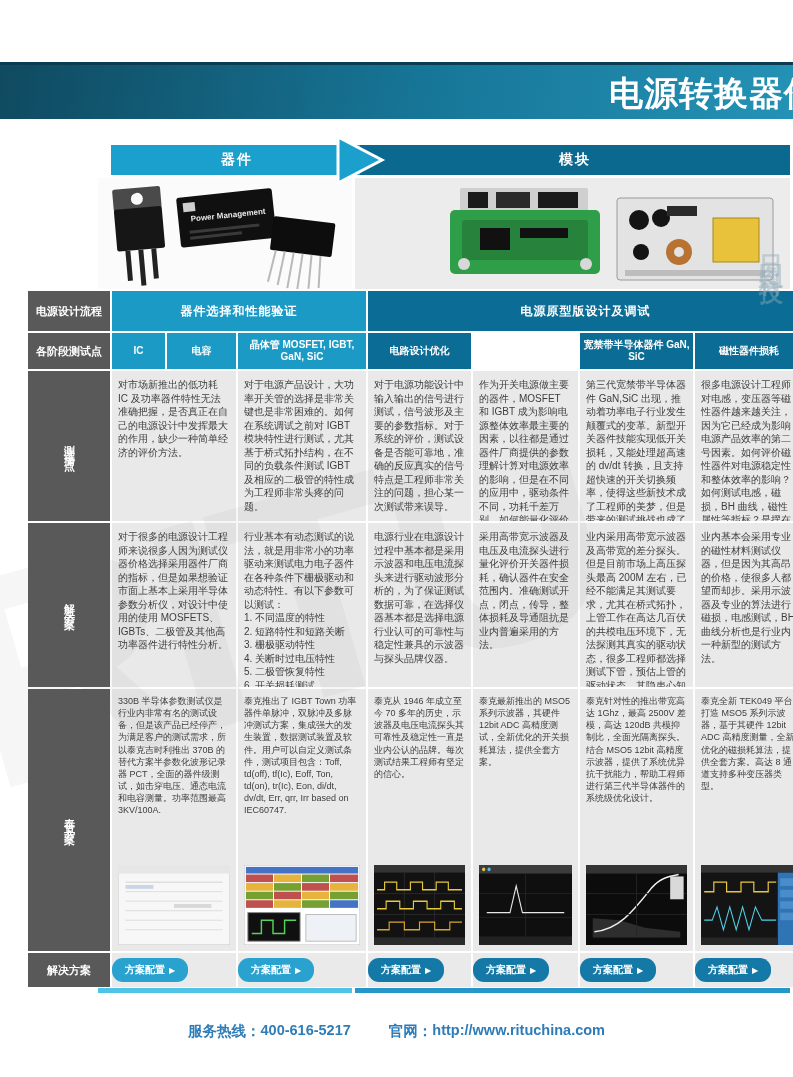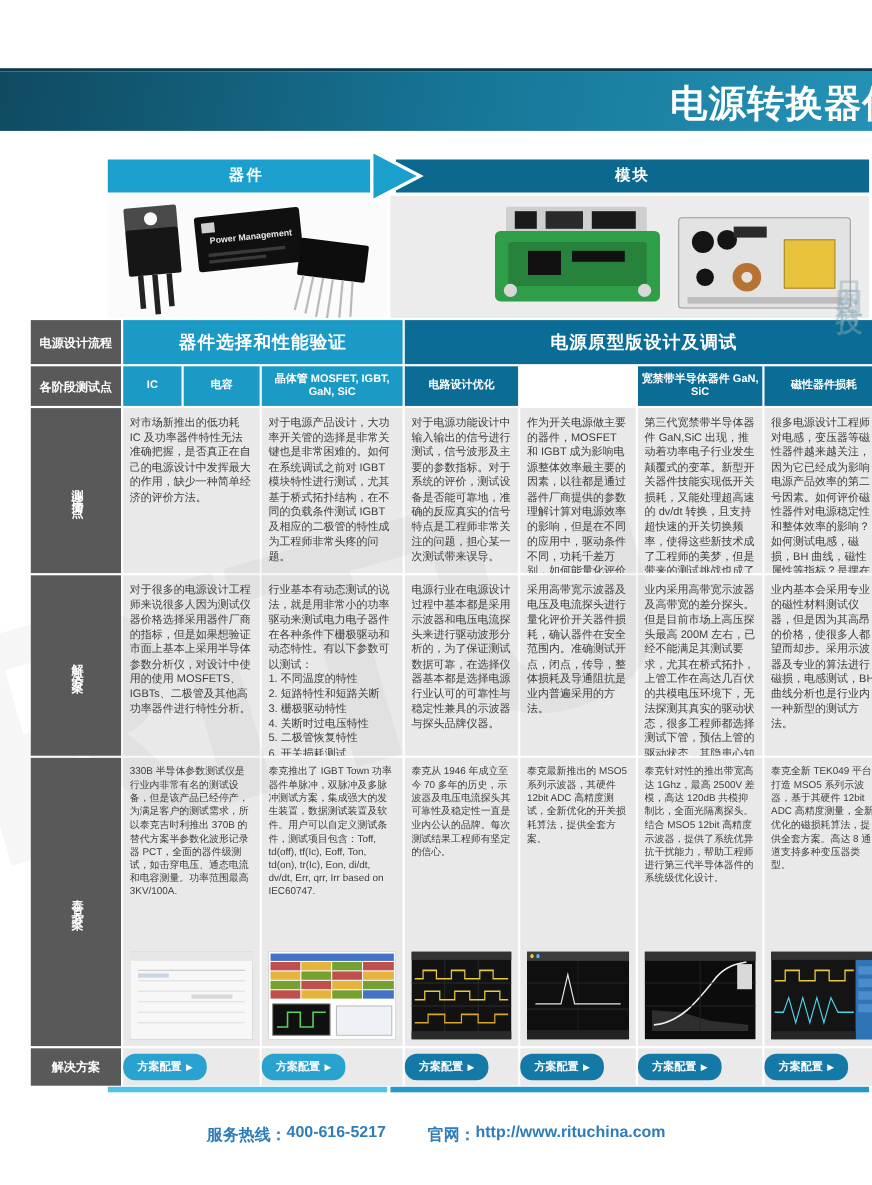--- a/index.html
+++ b/index.html
@@ -10,40 +10,40 @@
   
   .title-band { position:absolute; top:62px; left:0; width:793px; height:57px;
     background:linear-gradient(100deg,#0f4a60 0%,#177799 55%,#2492b5 100%);
     border-top:3px solid #0d3c52; overflow:hidden; }
   .title-band .title { position:absolute; top:6px; right:-26px; font-size:34px; font-weight:bold; color:#ffffff; letter-spacing:1px; white-space:nowrap; }
 
   
   .banner-row { position:absolute; top:145px; left:98px; width:692px; height:30px; }
   .banner { position:absolute; top:0; height:30px; display:flex; align-items:center; justify-content:center;
     color:#fff; font-size:14px; font-weight:bold; letter-spacing:2px; }
-  .banner-left  { left:0; width:252px; background:#1b9fcd; }
+  .banner-left  { left:13px; width:252px; background:#1b9fcd; }
   .banner-right { left:262px; width:430px; background:#0b688f; }
   .banner-arrow { position:absolute; left:238px; top:-9px; width:50px; height:48px; z-index:2; }
 
   
   .panel { position:absolute; top:178px; height:111px; }
   .panel-left  { left:98px;  width:254px; background:#fbfbfb; }
   .panel-right { left:355px; width:435px; background:#ececec; }
 
   
   .tbl { position:absolute; top:291px; left:28px; width:776px;
     display:grid; gap:2px; background:#ffffff;
     grid-template-columns:82px 53px 69px 128px 103px 105px 113px 108px;
     grid-template-rows:40px 36px 150px 164px 262px 34px; }
   .lbl { background:#595959; color:#fff; font-size:11px; font-weight:bold;
     display:flex; align-items:center; justify-content:center; text-align:center; }
   .lbl-v { writing-mode:vertical-rl; text-orientation:upright; letter-spacing:5px; }
   .hd-light { background:#1b9ac6; } .hd-dark { background:#0b6d95; }
   .hd { color:#fff; font-weight:bold; display:flex; align-items:center; justify-content:center; text-align:center; }
-  .hd.process { font-size:16px; letter-spacing:1px; }
+  .hd.process { font-size:12px; letter-spacing:1px; }
   .hd.tp { font-size:10px; line-height:1.25; padding:2px; }
   .cell { background:#e9e9ea; color:#3d3d3d; font-size:10px; line-height:1.35;
     padding:7px 6px; white-space:pre-line; overflow:hidden; }
   .tekcell { background:#e9e9ea; padding:6px 6px 6px 6px; display:flex; flex-direction:column; gap:5px; overflow:hidden; }
   .tekcell .txt { flex:1; color:#3d3d3d; font-size:9px; line-height:1.35; white-space:pre-line; overflow:hidden; }
   .tekcell svg.shot { flex:none; width:100%; height:80px; background:#fff; display:block; }
   .btncell { background:#eaeaeb; display:flex; align-items:center; }
   .cfg-btn { display:inline-flex; align-items:center; gap:4px; border:none; cursor:pointer;
     color:#fff; font-size:10px; font-weight:bold; padding:5px 13px; border-radius:11px;
     font-family:inherit; }

